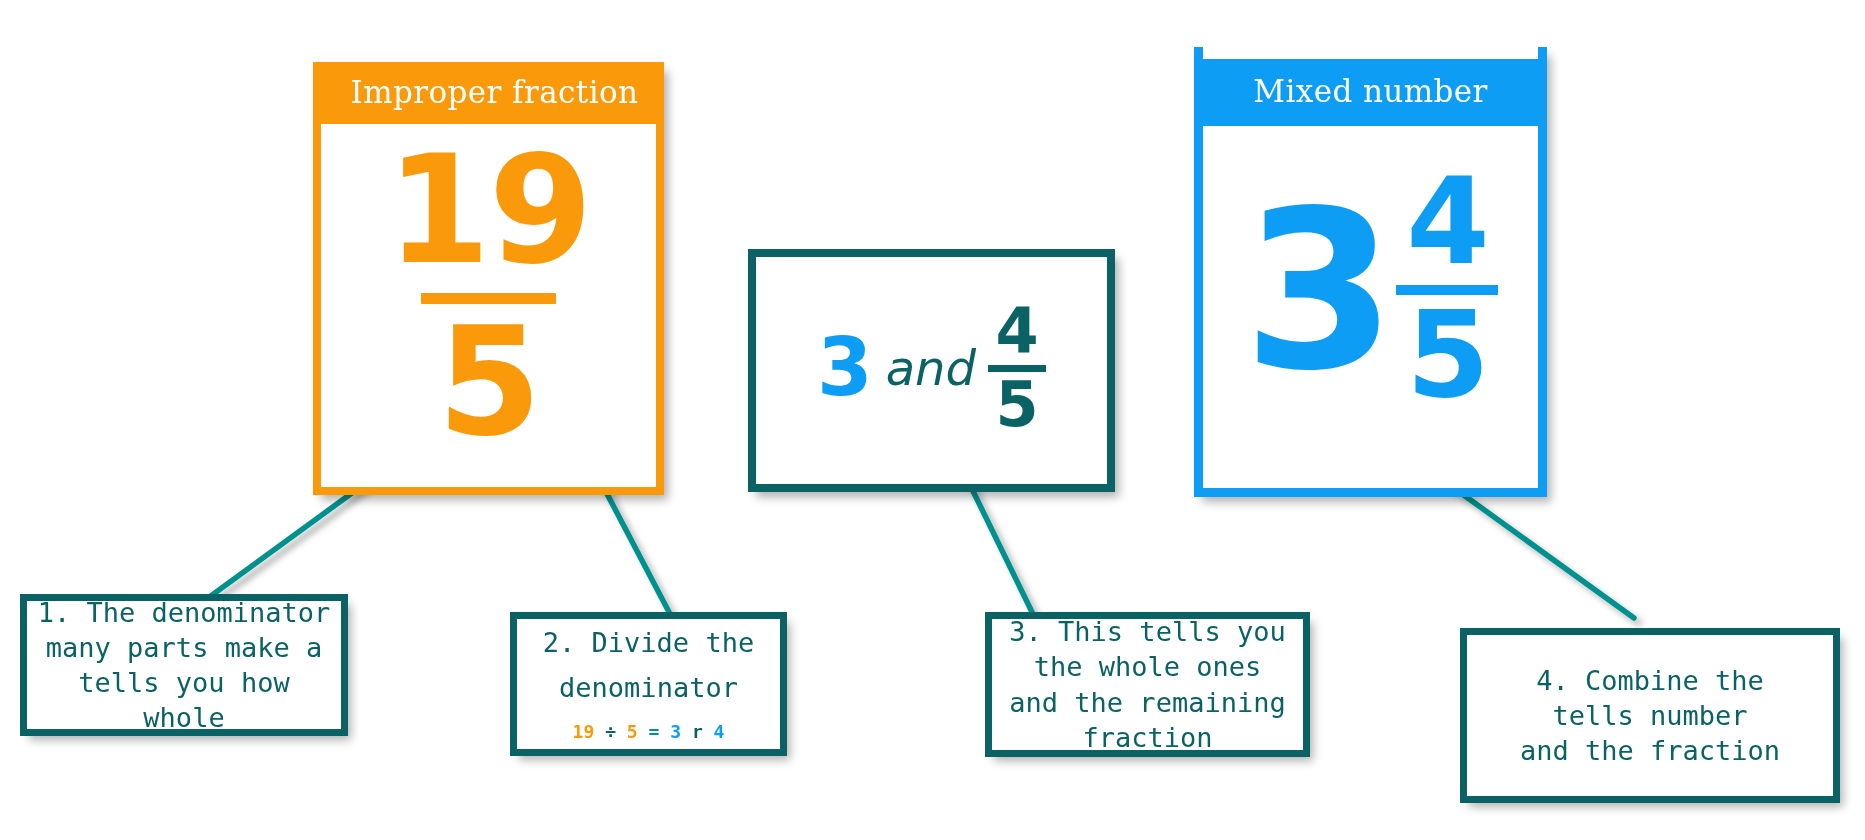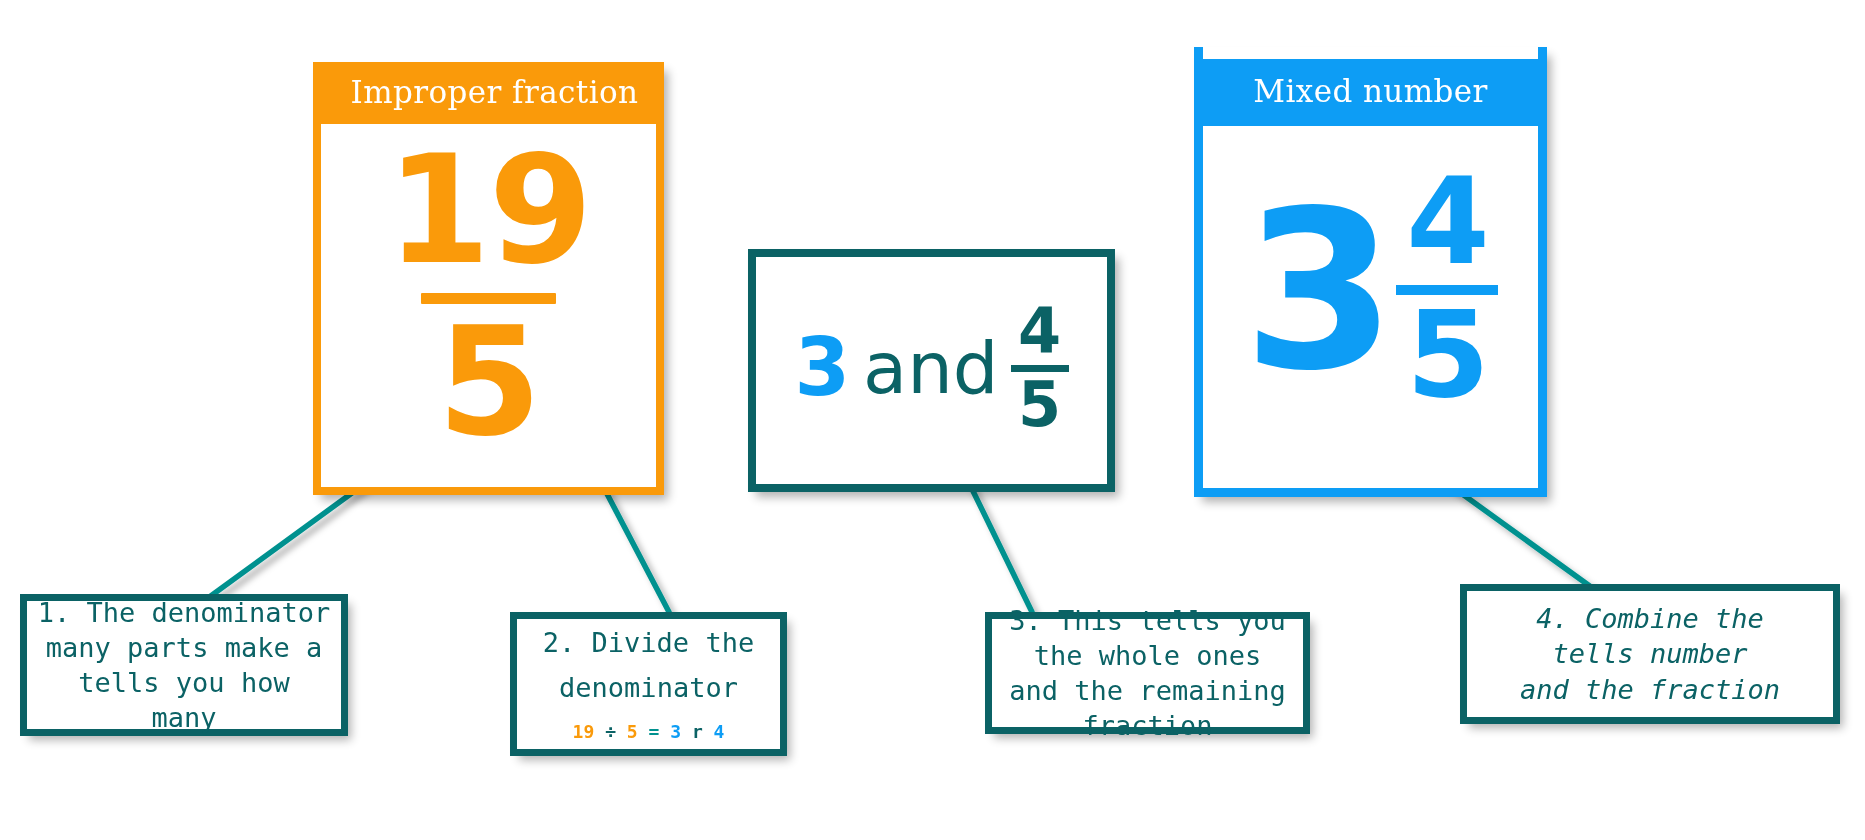--- a/index.html
+++ b/index.html
@@ -168,25 +168,26 @@
     margin-top: -6px;
   }
   .inline-expr .whole {
     font-size: 80px;
     font-weight: bold;
     color: #0D9DF5;
     line-height: 1;
     letter-spacing: -1px;
   }
   .inline-expr .conj {
-    font-size: 72px;
+    font-size: 48px;
     color: #0B6265;
     line-height: 1;
     margin: 0 12px 0 14px;
     font-weight: normal;
+    font-style: italic;
   }
   .inline-expr .frac {
     display: flex;
     flex-direction: column;
     align-items: center;
     color: #0B6265;
     font-weight: bold;
   }
   .inline-expr .frac .num,
   .inline-expr .frac .den {
@@ -215,22 +216,22 @@
     color: #0B6265;
     font-family: "DejaVu Sans Mono", monospace;
     font-size: 27px;
     line-height: 1.30;
     padding: 6px 10px;
   }
   .caption .line { white-space: nowrap; }
 
   #caption-1 { left: 20px;   top: 594px; width: 328px; height: 142px; }
   #caption-2 { left: 510px;  top: 612px; width: 277px; height: 144px; justify-content: space-between; }
-  #caption-3 { left: 985px;  top: 612px; width: 325px; height: 122px; }
-  #caption-4 { left: 1460px; top: 584px; width: 380px; height: 140px; font-style: italic; }
+  #caption-3 { left: 985px;  top: 612px; width: 325px; height: 145px; }
+  #caption-4 { left: 1460px; top: 628px; width: 380px; height: 175px; }
 
   
   .equation {
     margin-top: 4px;
     font-family: "DejaVu Sans Mono", monospace;
     font-size: 18px;
     font-weight: bold;
     white-space: nowrap;
   }
   .eq-orange { color: #FA9A0A; }
@@ -295,21 +296,21 @@
           <span class="den">5</span>
         </span>
       </div>
     </div>
   </div>
 
   <div class="caption" id="caption-1">
     <span class="line">1. The denominator</span>
     <span class="line">many parts make a</span>
     <span class="line">tells you how</span>
-    <span class="line">many</span>
+    <span class="line">whole</span>
   </div>
 
   <div class="caption" id="caption-2">
     <span class="line">2. Divide the</span>
     <span class="line">denominator</span>
     <span class="equation">
       <span class="eq-orange">19</span>
       <span class="eq-dark">÷</span>
       <span class="eq-orange">5</span>
       <span class="eq-teal">=</span>

